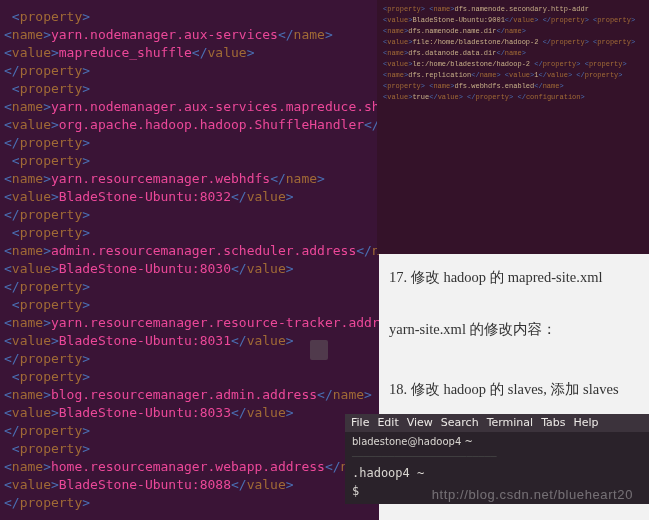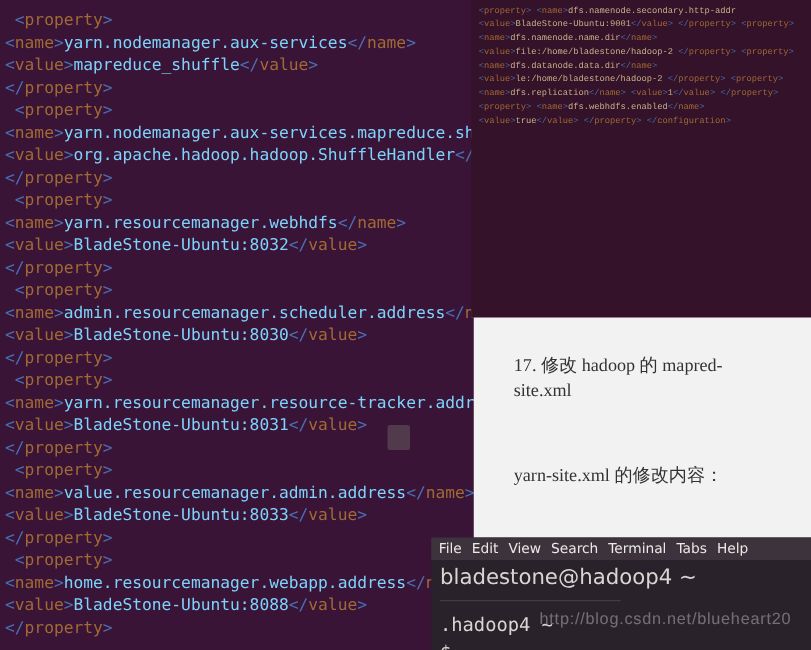--- a/index.html
+++ b/index.html
@@ -1,26 +1,26 @@
 <!DOCTYPE html>
 <html><head>
 <meta charset="utf-8">
 <style>
 html,body{margin:0;padding:0;width:649px;height:520px;overflow:hidden;font-family:"DejaVu Sans Mono","Courier New",monospace;background:#2b0f29}
 .cv{position:absolute;inset:0;background:#3a1436;color:#e6ddc9;font-size:13px;line-height:18px;white-space:pre;padding:8px 4px 4px 4px;letter-spacing:0}
-.t{color:#4a6fb3}.n{color:#a06a36}.v{color:#7dd3fc}
+.t{color:#4a6fb3}.n{color:#a06a36}.v{color:#ec4899}
 .rp{position:absolute;right:0;top:0;width:270px;height:520px;background:#f2f2f2;color:#333;font-family:"Times New Roman",serif;font-size:14.5px;line-height:20px}
-.rpc{position:absolute;top:256px;left:0;right:0;padding:12px 32px}
+.rpc{position:absolute;top:240px;left:0;right:0;padding:12px 10px}
 .mc{position:absolute;top:0;right:0;width:260px;height:246px;background:#341229;color:#878787;font-family:Liberation Mono, monospace;font-size:7px;line-height:11px;padding:4px 6px;overflow:hidden}
 .mc .mt{color:#4a6fb3}.mc .mn{color:#a06a36}.mc .mv{color:#c8b089}
-.tm{position:absolute;bottom:0;right:0;width:304px;height:90px;background:#2a222a;font-family:"DejaVu Sans",sans-serif}
+.tm{position:absolute;bottom:16px;right:0;width:304px;height:90px;background:#2a222a;font-family:"DejaVu Sans",sans-serif}
 .mb{height:18px;background:#3c333c;color:#ece9e6;font-size:11px;padding-left:6px;line-height:18px}
 .mb span{margin-right:8px}
-.tt{color:#d9d6d1;font-size:17px;padding:4px 7px}
-.tb{color:#d9d6d1;font-family:monospace;font-size:15px;padding:2px 7px}
+.tt{color:#d9d6d1;font-size:10px;padding:4px 7px}
+.tb{color:#d9d6d1;font-family:monospace;font-size:12px;padding:2px 7px}
 .wm{position:absolute;right:16px;bottom:18px;color:rgba(255,255,255,0.35);font-size:13px;font-family:Liberation Sans, sans-serif;letter-spacing:0.6px;pointer-events:none;z-index:50}
 .sep{color:#444;font-size:10px;margin-bottom:2px}
 .pi{position:absolute;left:310px;top:340px;width:18px;height:20px;background:#5a4a56;border-radius:2px;opacity:.7}
 </style>
 </head>
 <body>
 
 <div class="cv" id="codeView"><span class="t"> &lt;</span><span class="n">property</span><span class="t">&gt;</span>
 <span class="t">&lt;</span><span class="n">name</span><span class="t">&gt;</span><span class="v">yarn.nodemanager.aux-services</span><span class="t">&lt;/</span><span class="n">name</span><span class="t">&gt;</span>
 <span class="t">&lt;</span><span class="n">value</span><span class="t">&gt;</span><span class="v">mapreduce_shuffle</span><span class="t">&lt;/</span><span class="n">value</span><span class="t">&gt;</span>
@@ -35,21 +35,21 @@
 <span class="t">&lt;/</span><span class="n">property</span><span class="t">&gt;</span>
 <span class="t"> &lt;</span><span class="n">property</span><span class="t">&gt;</span>
 <span class="t">&lt;</span><span class="n">name</span><span class="t">&gt;</span><span class="v">admin.resourcemanager.scheduler.address</span><span class="t">&lt;/</span><span class="n">name</span><span class="t">&gt;</span>
 <span class="t">&lt;</span><span class="n">value</span><span class="t">&gt;</span><span class="v">BladeStone-Ubuntu:8030</span><span class="t">&lt;/</span><span class="n">value</span><span class="t">&gt;</span>
 <span class="t">&lt;/</span><span class="n">property</span><span class="t">&gt;</span>
 <span class="t"> &lt;</span><span class="n">property</span><span class="t">&gt;</span>
 <span class="t">&lt;</span><span class="n">name</span><span class="t">&gt;</span><span class="v">yarn.resourcemanager.resource-tracker.address</span><span class="t">&lt;/</span><span class="n">name</span><span class="t">&gt;</span>
 <span class="t">&lt;</span><span class="n">value</span><span class="t">&gt;</span><span class="v">BladeStone-Ubuntu:8031</span><span class="t">&lt;/</span><span class="n">value</span><span class="t">&gt;</span>
 <span class="t">&lt;/</span><span class="n">property</span><span class="t">&gt;</span>
 <span class="t"> &lt;</span><span class="n">property</span><span class="t">&gt;</span>
-<span class="t">&lt;</span><span class="n">name</span><span class="t">&gt;</span><span class="v">value.resourcemanager.admin.address</span><span class="t">&lt;/</span><span class="n">name</span><span class="t">&gt;</span>
+<span class="t">&lt;</span><span class="n">name</span><span class="t">&gt;</span><span class="v">blog.resourcemanager.admin.address</span><span class="t">&lt;/</span><span class="n">name</span><span class="t">&gt;</span>
 <span class="t">&lt;</span><span class="n">value</span><span class="t">&gt;</span><span class="v">BladeStone-Ubuntu:8033</span><span class="t">&lt;/</span><span class="n">value</span><span class="t">&gt;</span>
 <span class="t">&lt;/</span><span class="n">property</span><span class="t">&gt;</span>
 <span class="t"> &lt;</span><span class="n">property</span><span class="t">&gt;</span>
 <span class="t">&lt;</span><span class="n">name</span><span class="t">&gt;</span><span class="v">home.resourcemanager.webapp.address</span><span class="t">&lt;/</span><span class="n">name</span><span class="t">&gt;</span>
 <span class="t">&lt;</span><span class="n">value</span><span class="t">&gt;</span><span class="v">BladeStone-Ubuntu:8088</span><span class="t">&lt;/</span><span class="n">value</span><span class="t">&gt;</span>
 <span class="t">&lt;/</span><span class="n">property</span><span class="t">&gt;</span>
 </div>
 
 <div class="rp">
   <div class="mc" id="miniCode"><span class="mt">&lt;</span><span class="mn">property</span><span class="mt">&gt;</span>
@@ -69,21 +69,21 @@
 <span class="mt">   &lt;</span><span class="mn">value</span><span class="mt">&gt;</span><span class="mv">1</span><span class="mt">&lt;/</span><span class="mn">value</span><span class="mt">&gt;</span>
 <span class="mt">&lt;/</span><span class="mn">property</span><span class="mt">&gt;</span>
 <span class="mt">&lt;</span><span class="mn">property</span><span class="mt">&gt;</span>
 <span class="mt">   &lt;</span><span class="mn">name</span><span class="mt">&gt;</span><span class="mv">dfs.webhdfs.enabled</span><span class="mt">&lt;/</span><span class="mn">name</span><span class="mt">&gt;</span>
 <span class="mt">   &lt;</span><span class="mn">value</span><span class="mt">&gt;</span><span class="mv">true</span><span class="mt">&lt;/</span><span class="mn">value</span><span class="mt">&gt;</span>
 <span class="mt">&lt;/</span><span class="mn">property</span><span class="mt">&gt;</span>
 <span class="mt">&lt;/</span><span class="mn">configuration</span><span class="mt">&gt;</span>
 </div>
   <div class="rpc">
     <p>17.  修改 hadoop 的 mapred-site.xml</p>
-    <p style="margin-top:48px">yarn-site.xml 的修改内容：</p>
+    <p style="margin-top:32px">yarn-site.xml 的修改内容：</p>
     <p style="margin-top:40px">18.  修改 hadoop 的 slaves,  添加 slaves</p>
   </div>
 </div>
 
 <div class="pi"></div>
 
 <div class="tm">
   <div class="mb" id="menuBar"><span>File</span><span>Edit</span><span>View</span><span>Search</span><span>Terminal</span><span>Tabs</span><span>Help</span></div>
   <div class="tt">bladestone@hadoop4 ~</div>
   <div class="sep" style="padding:0 7px">────────────────────────</div>

